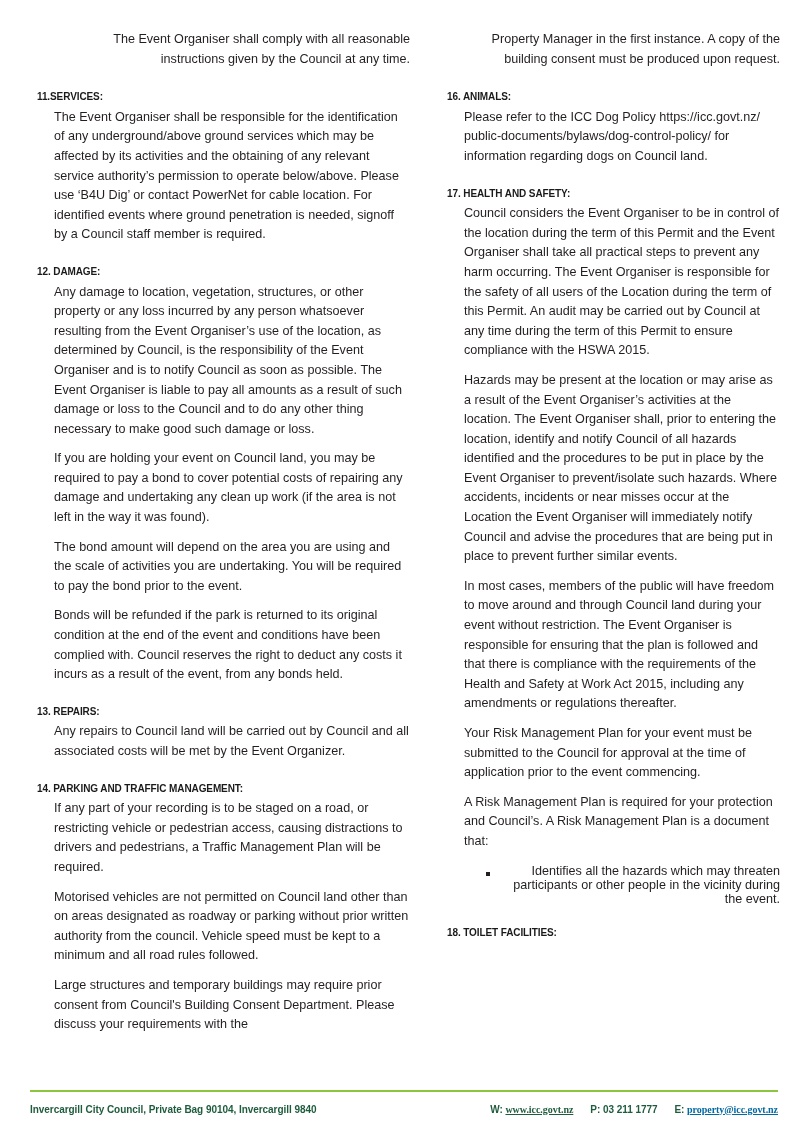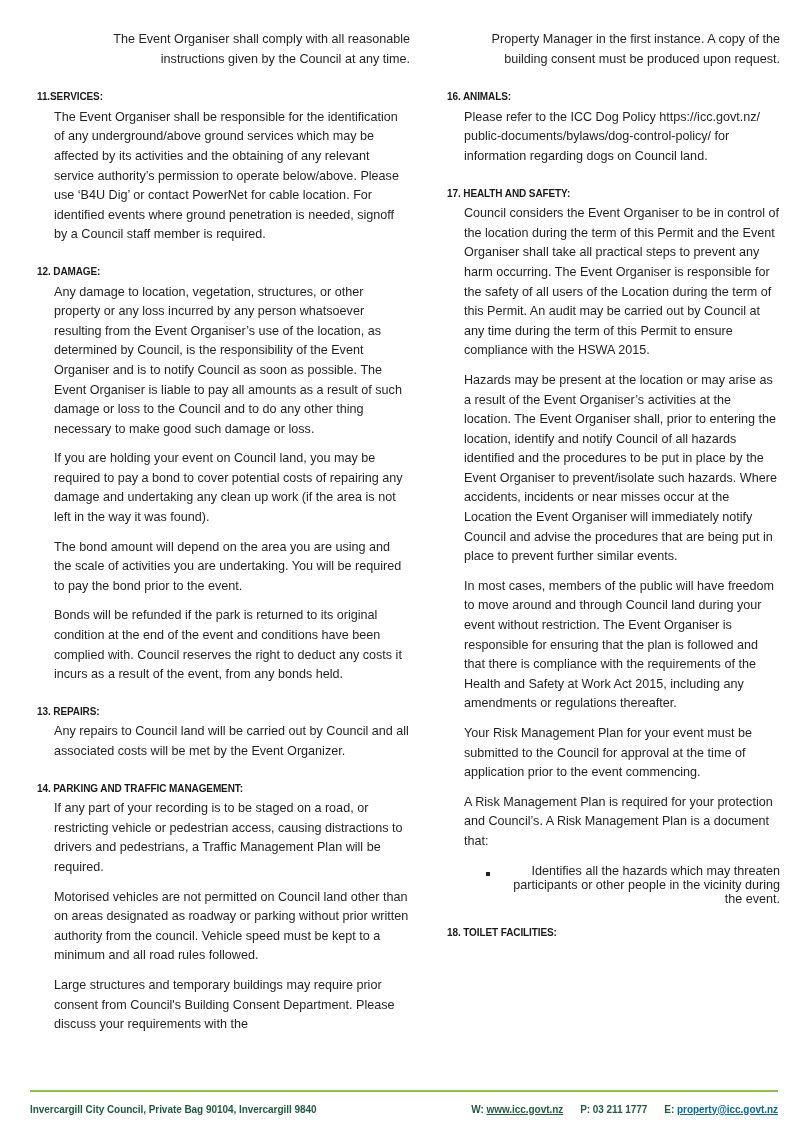--- a/index.html
+++ b/index.html
@@ -128,20 +128,21 @@
     align-items: center;
     gap: 17px;
     white-space: nowrap;
   }
   .footer-item { display: inline; }
   .footer-label { font-weight: bold; }
   .footer-link {
     font-weight: bold;
     text-decoration: underline;
     color: #1f5c3d;
+    font-family: Liberation Serif, serif;
   }
   .footer-plain { font-weight: bold; }
 </style>
 </head>
 <body>
 
 <div class="page">
 
   <div class="columns">
     <div class="col left" id="left-column">

